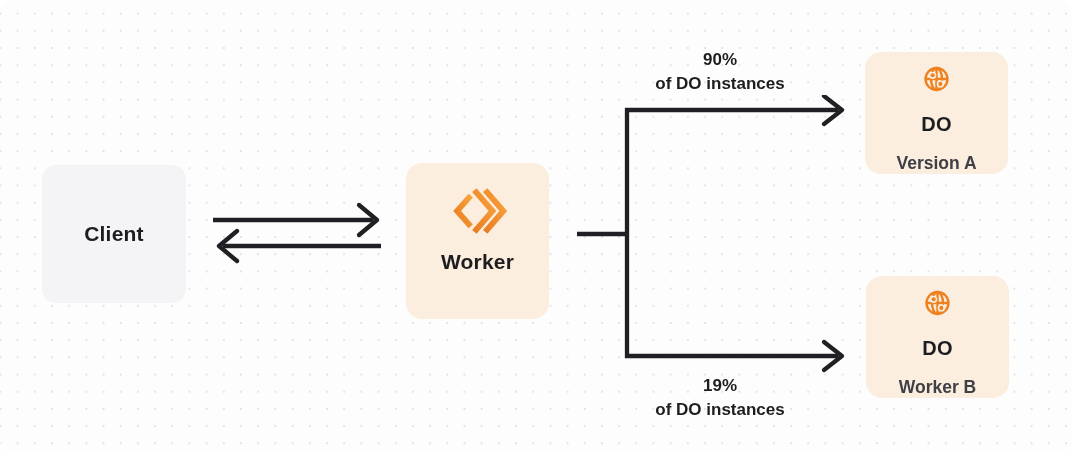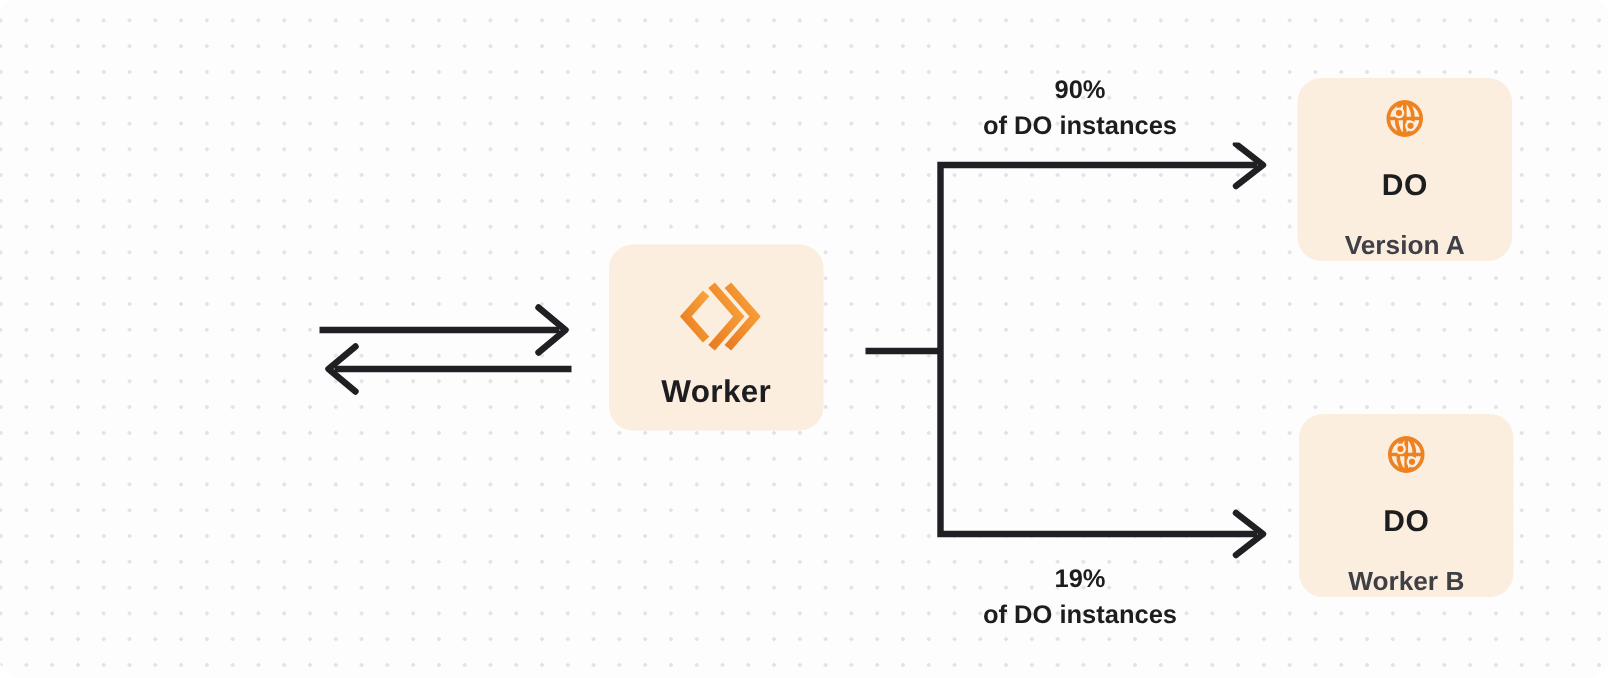--- a/index.html
+++ b/index.html
@@ -30,21 +30,21 @@
     box-sizing:border-box;
   }
   .node-client{
     left:42px;top:165px;width:144px;height:138px;
     background:var(--node-gray-bg);border-radius:14px;
   }
   .node-client .node-label{
     font-size:21px;font-weight:700;color:var(--text-primary);letter-spacing:.2px;
   }
   .node-worker{
-    left:406px;top:163px;width:143px;height:124px;
+    left:406px;top:163px;width:143px;height:156px;
     background:var(--node-cream-bg);border-radius:16px;
     justify-content:flex-start;padding-top:21px;
   }
   .node-worker .node-label{
     margin-top:12px;font-size:21px;font-weight:700;color:var(--text-primary);letter-spacing:.2px;
   }
   .node-do{
     width:143px;height:122px;
     background:var(--node-cream-bg);border-radius:16px;
     justify-content:flex-start;padding-top:13px;
@@ -83,20 +83,23 @@
     fill:none;stroke:var(--accent-orange);stroke-width:2.1;
   }
   .globe .halo{fill:var(--node-cream-bg);}
   .globe .dot{fill:var(--accent-orange);}
 </style>
 </head>
 <body>
 
 <div class="canvas">
 
+  <div class="node node-client">
+    <span class="node-label">Client</span>
+  </div>
 
   <svg class="conn svg-reqres" width="188" height="68" viewBox="0 0 188 68">
     <g>
       <path class="stroke" d="M8 22 H168"></path>
       <polyline class="head" points="154,7 172,22 154,37"></polyline>
     </g>
     <g>
       <path class="stroke" d="M176 48 H18"></path>
       <polyline class="head" points="32,33 14,48 32,63"></polyline>
     </g>

